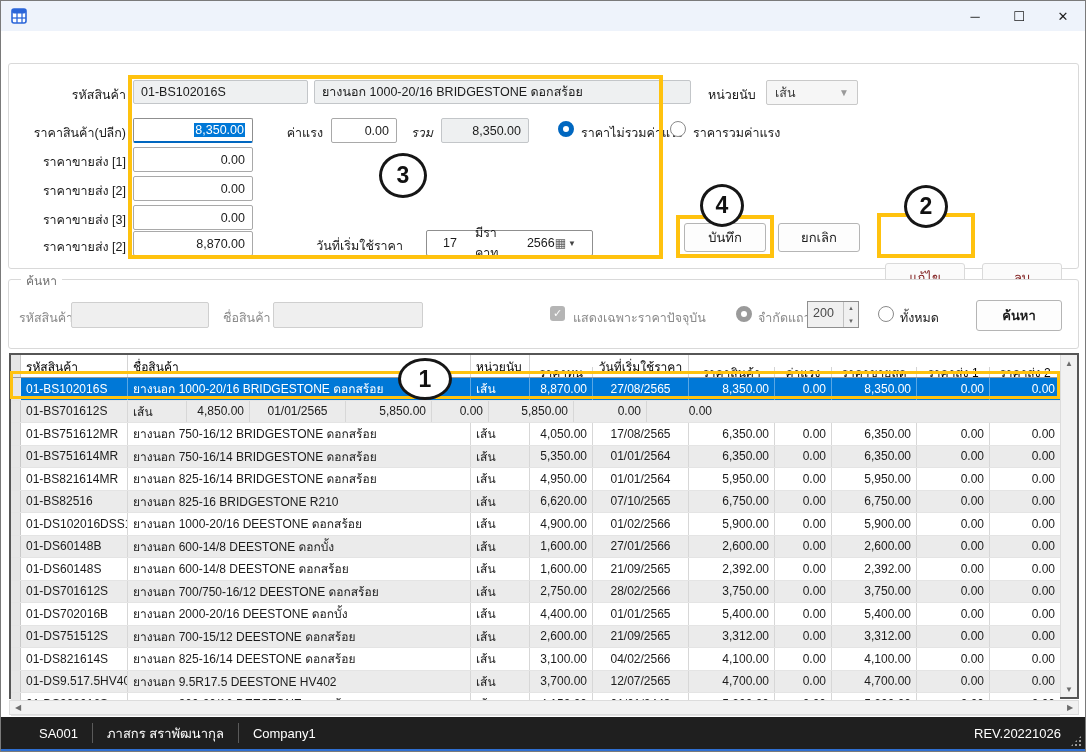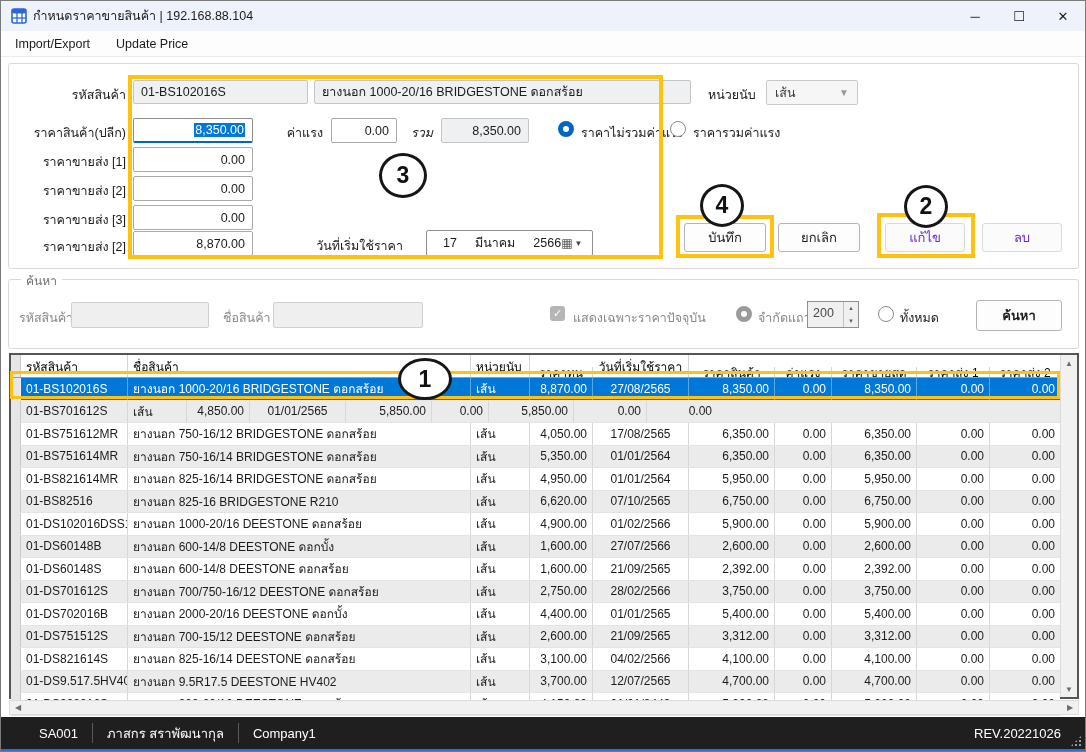--- a/index.html
+++ b/index.html
@@ -33,21 +33,21 @@
 
   .select{border:1px solid #c9c9c9;border-radius:2px;background:#f6f6f6;font-size:12.5px;color:#3c3c3c;display:flex;align-items:center;padding:0 8px;justify-content:space-between;}
   .chev{color:#9a9a9a;font-size:10px;}
 
   .radio{width:16px;height:16px;border-radius:50%;background:#fff;border:1px solid #8a8a8a;}
   .radio.sel{border:5px solid #0067c0;}
   .radio.sel-dis{border:5px solid #9a9a9a;}
   .checkbox{width:15px;height:15px;border-radius:3px;background:#b5b5b5;color:#fff;font-size:11px;display:flex;align-items:center;justify-content:center;}
 
   .btn{border:1px solid #b5b5b5;border-radius:3px;background:#fdfdfd;font-size:13px;color:#1b1b1b;display:flex;align-items:center;justify-content:center;}
-  .btn.dis{border-color:#dadada;background:#fbfbfb;color:#6d28d9;}
+  .btn.dis{border-color:#dadada;background:#fbfbfb;color:#7f1d1d;margin-top:40px;}
   .btn.bold{font-weight:600;}
 
   .datefield{border:1px solid #8f8f8f;border-radius:2px;background:#fff;display:flex;align-items:center;font-size:12.5px;color:#1b1b1b;padding:0 16px;gap:0;}
   .datefield .dpart{margin-right:18px;}
   .cal{margin-left:auto;color:#5f5f5f;font-size:12px;display:flex;align-items:center;gap:2px;}
 
   .spinner{border:1px solid #8f8f8f;background:#f0f0f0;display:flex;font-size:12.5px;color:#4a4a4a;}
   .spinner .val{flex:1;padding:4px 5px 8px 5px;}
   .spinner .arrows{width:14px;border-left:1px solid #c2c2c2;display:flex;flex-direction:column;}
   .spinner .arrows div{flex:1;display:flex;align-items:center;justify-content:center;font-size:6px;color:#666;}
@@ -98,32 +98,27 @@
 <div class="window">
 
   <div class="abs titlebar">
     <svg class="abs" style="left:10px;top:7px;" width="16" height="16" viewBox="0 0 16 16">
       <rect x="1" y="1" width="14" height="14" rx="2" fill="#fff" stroke="#2b66d9" stroke-width="1.6"></rect>
       <rect x="1" y="1" width="14" height="4.5" rx="2" fill="#2b66d9"></rect>
       <line x1="6" y1="5" x2="6" y2="15" stroke="#2b66d9" stroke-width="1.3"></line>
       <line x1="11" y1="5" x2="11" y2="15" stroke="#2b66d9" stroke-width="1.3"></line>
       <line x1="1" y1="10" x2="15" y2="10" stroke="#2b66d9" stroke-width="1.3"></line>
     </svg>
-    <span class="app-title" style="margin-left:32px;">กำหนดราคาขายสินค้า | 192.168.88.104</span>
     <div class="win-controls">
       <div class="wc">─</div>
       <div class="wc">☐</div>
       <div class="wc">✕</div>
     </div>
   </div>
 
-  <div class="abs menubar">
-    <span class="menu-item">Import/Export</span>
-    <span class="menu-item">Update Price</span>
-  </div>
 
   <div class="abs groupbox" style="left:7px;top:62px;width:1071px;height:206px;"></div>
 
   <div class="abs lbl right" style="left:20px;top:84px;width:105px;">รหัสสินค้า</div>
   <div class="abs tb ro" style="left:132px;top:79px;width:175px;height:24px;">01-BS102016S</div>
   <div class="abs tb ro" style="left:313px;top:79px;width:377px;height:24px;">ยางนอก 1000-20/16 BRIDGESTONE ดอกสร้อย</div>
   <div class="abs lbl" style="left:707px;top:84px;">หน่วยนับ</div>
   <div class="abs select" style="left:765px;top:79px;width:92px;height:25px;">
     <span>เส้น</span>
     <span class="chev">▼</span>
@@ -147,21 +142,21 @@
   <div class="abs lbl right" style="left:20px;top:180px;width:105px;">ราคาขายส่ง [2]</div>
   <div class="abs tb num" style="left:132px;top:175px;width:120px;height:25px;">0.00</div>
   <div class="abs lbl right" style="left:20px;top:209px;width:105px;">ราคาขายส่ง [3]</div>
   <div class="abs tb num" style="left:132px;top:204px;width:120px;height:25px;">0.00</div>
   <div class="abs lbl right" style="left:20px;top:236px;width:105px;">ราคาขายส่ง [2]</div>
   <div class="abs tb num" style="left:132px;top:230px;width:120px;height:25px;">8,870.00</div>
 
   <div class="abs lbl right" style="left:300px;top:235px;width:102px;">วันที่เริ่มใช้ราคา</div>
   <div class="abs datefield" style="left:425px;top:229px;width:167px;height:26px;">
     <span class="dpart">17</span>
-    <span class="dpart">มีนาคม</span>
+    <span class="dpart">มีราคาท</span>
     <span>2566</span>
     <span class="cal">▦<span style="font-size:8px;color:#444;">▼</span></span>
   </div>
 
   <div class="abs btn" style="left:683px;top:222px;width:82px;height:29px;">บันทึก</div>
   <div class="abs btn" style="left:777px;top:222px;width:82px;height:29px;">ยกเลิก</div>
   <div class="abs btn dis" style="left:884px;top:222px;width:80px;height:29px;">แก้ไข</div>
   <div class="abs btn dis" style="left:981px;top:222px;width:80px;height:29px;">ลบ</div>
 
   <div class="abs groupbox" style="left:7px;top:278px;width:1071px;height:70px;">
@@ -291,21 +286,21 @@
             <div class="cell c7">5,900.00</div>
             <div class="cell c8">0.00</div>
             <div class="cell c9">0.00</div>
           </div>
           <div class="grid-row alt">
             <div class="cell rowhdr"></div>
             <div class="cell c0">01-DS60148B</div>
             <div class="cell c1">ยางนอก 600-14/8 DEESTONE  ดอกบั้ง</div>
             <div class="cell c2">เส้น</div>
             <div class="cell c3">1,600.00</div>
-            <div class="cell c4">27/07/2566</div>
+            <div class="cell c4">27/01/2566</div>
             <div class="cell c5">2,600.00</div>
             <div class="cell c6">0.00</div>
             <div class="cell c7">2,600.00</div>
             <div class="cell c8">0.00</div>
             <div class="cell c9">0.00</div>
           </div>
           <div class="grid-row">
             <div class="cell rowhdr"></div>
             <div class="cell c0">01-DS60148S</div>
             <div class="cell c1">ยางนอก 600-14/8 DEESTONE  ดอกสร้อย</div>

